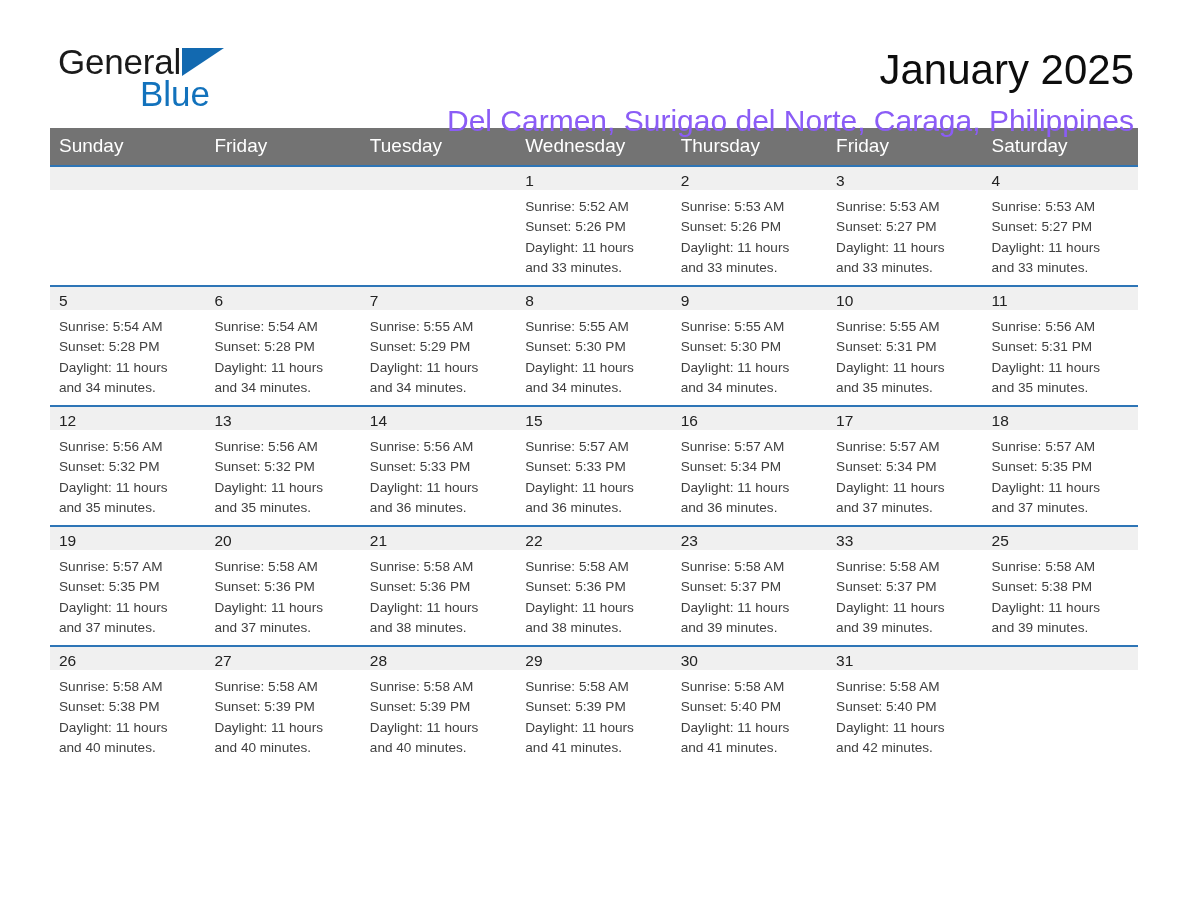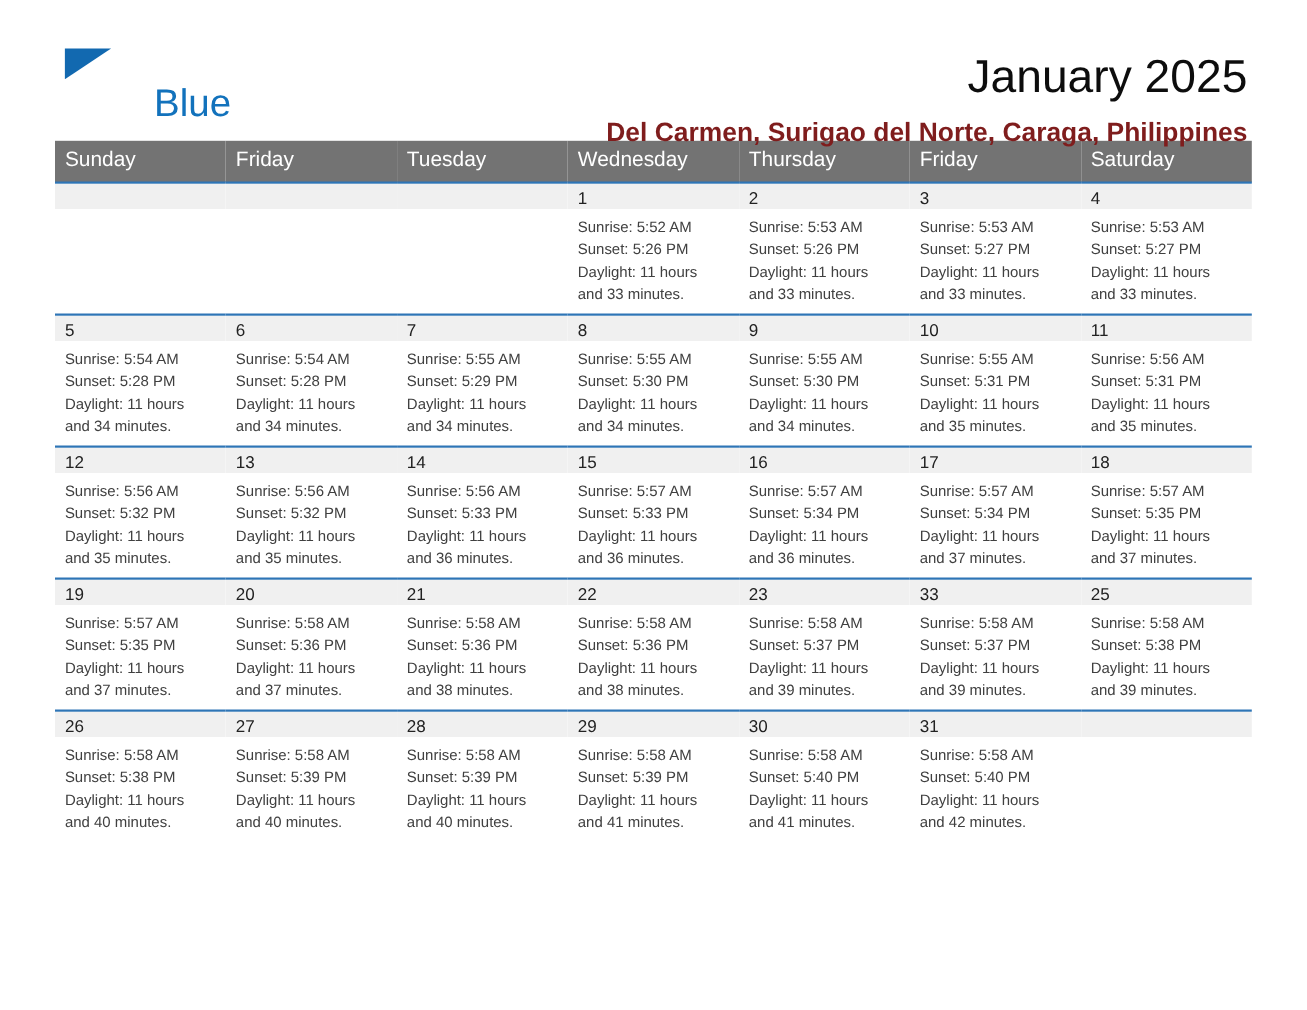--- a/index.html
+++ b/index.html
@@ -73,25 +73,25 @@
   }
   .cal-title {
     font-size: 42px;
     line-height: 48px;
     color: #0d0d0d;
     font-weight: normal;
     margin: 0;
     white-space: nowrap;
   }
   .cal-subtitle {
-    font-size: 24px;
+    font-size: 30px;
     line-height: 30px;
-    color: #7f1d1d;
+    color: #8b5cf6;
     margin: 12px 0 0 0;
-    font-weight: bold;
+    font-weight: normal;
     white-space: nowrap;
   }
 
   
   .calendar {
     width: 1088px;
     border-collapse: collapse;
     table-layout: fixed;
     margin-top: 10px;
   }
@@ -137,21 +137,21 @@
 </style>
 </head>
 <body>
 
 <div class="page">
 
   <div class="masthead">
 
     <div class="brand">
       <div class="brand-row1">
-        <span class="brand-flag"></span>
+        <span class="brand-general">General</span><span class="brand-flag"></span>
       </div>
       <div class="brand-row2">Blue</div>
     </div>
 
     <div class="title-block">
       <h1 class="cal-title">January 2025</h1>
       <h2 class="cal-subtitle">Del Carmen, Surigao del Norte, Caraga, Philippines</h2>
     </div>
 
   </div>

